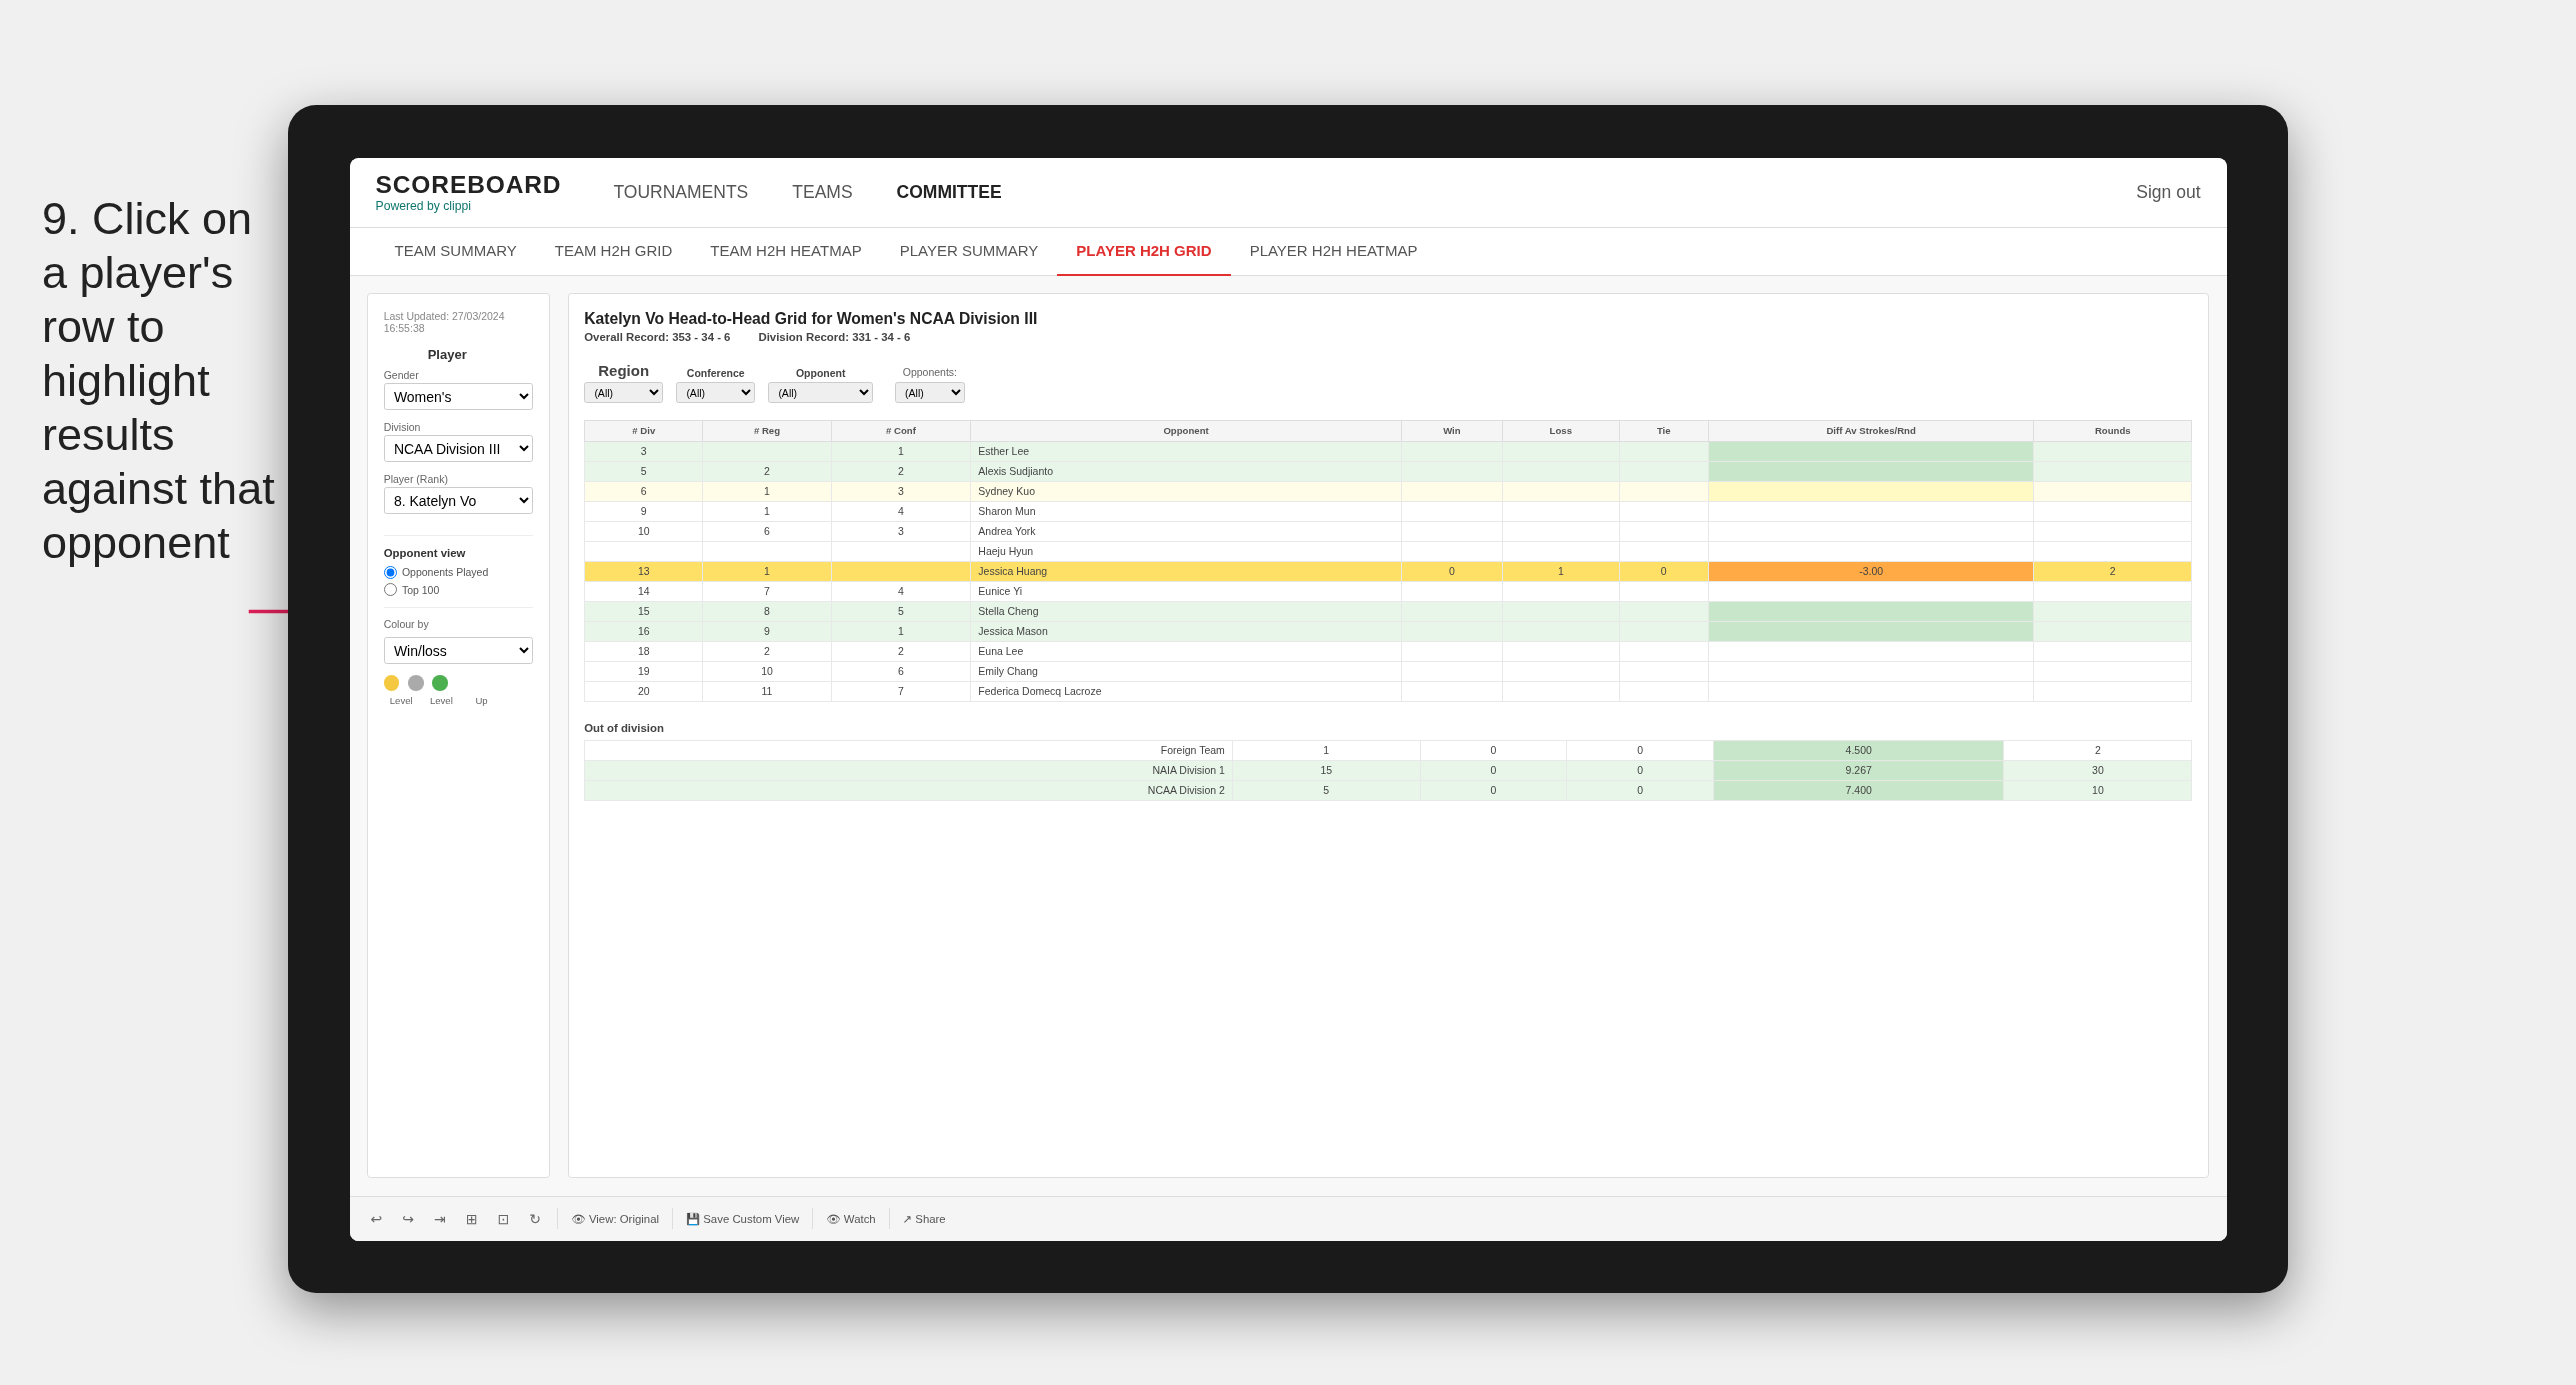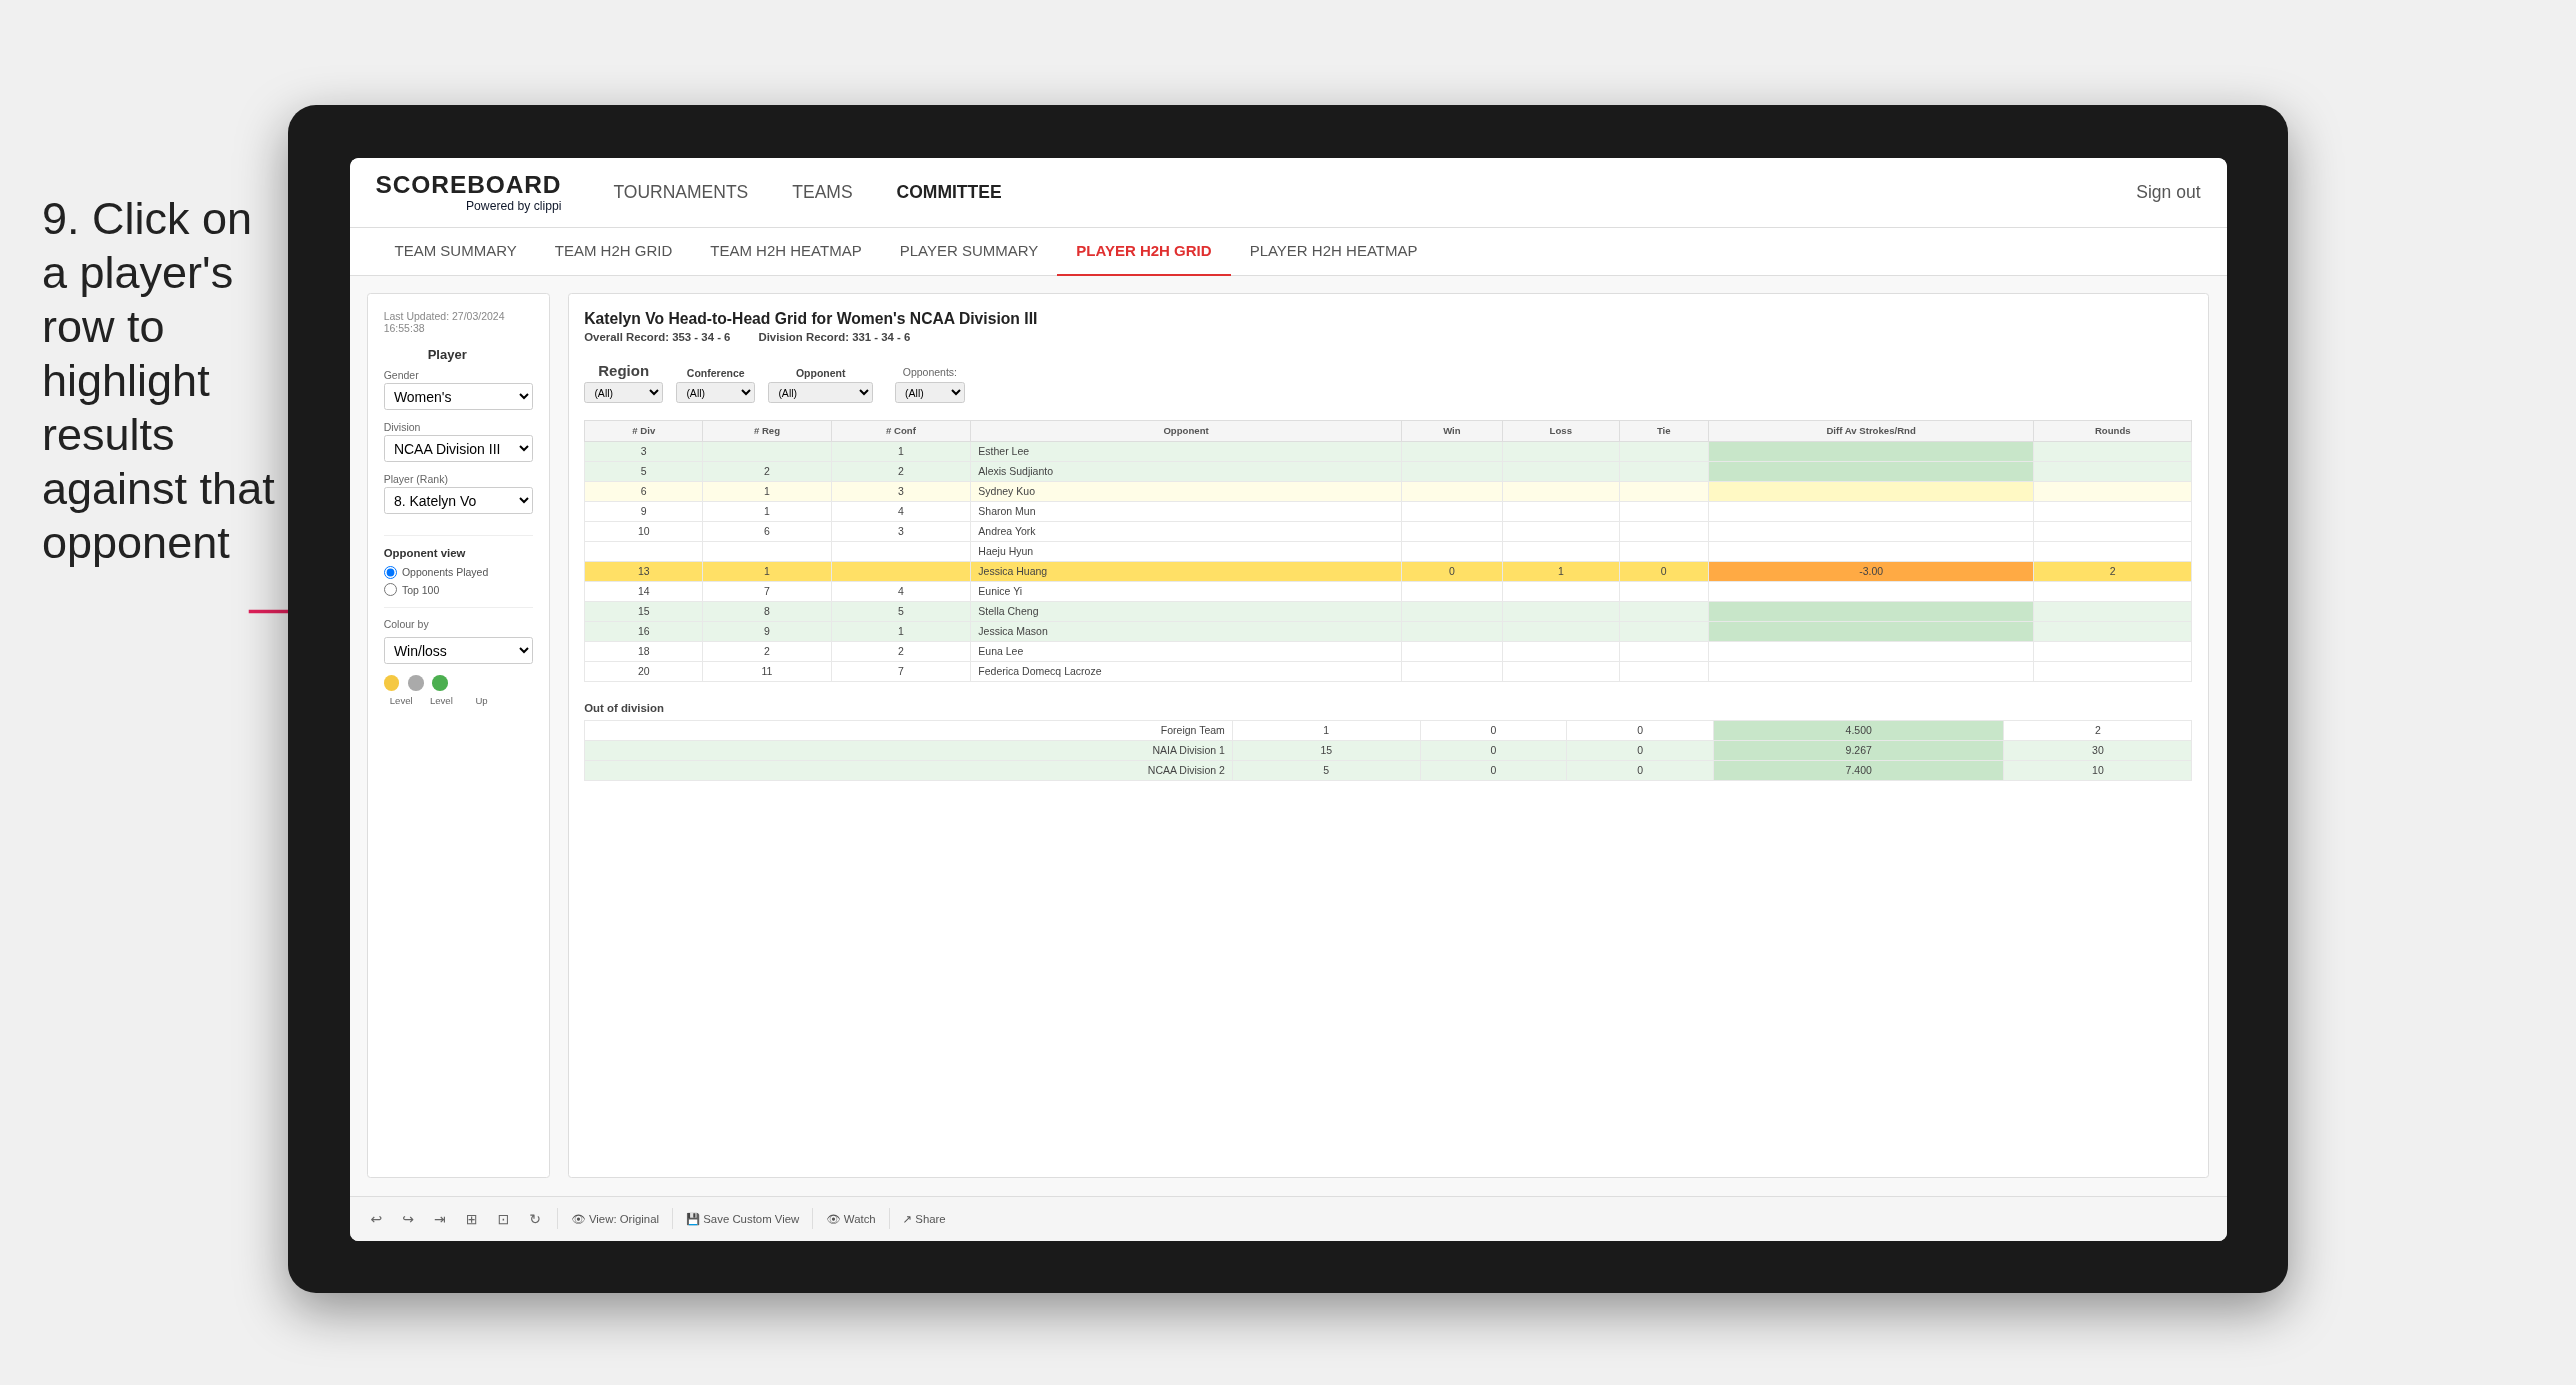--- a/index.html
+++ b/index.html
@@ -69,22 +69,21 @@
     .logo-main {
       font-size: 24.5px;
       font-weight: 900;
       color: #222;
       letter-spacing: 0.9px;
       text-transform: uppercase;
     }
 
     .logo-sub {
       font-size: 12.2px;
-      color: #0f172a;
-      text-align: right;
+      color: #0f766e;
     }
 
     .nav-items {
       display: flex;
       gap: 44px;
       flex: 1;
     }
 
     .nav-item {
       font-size: 17.5px;
@@ -720,20 +719,31 @@
               <td class="number">2</td>
               <td class="number">2</td>
               <td class="opponent-name">Euna Lee</td>
               <td></td>
               <td></td>
               <td></td>
               <td></td>
               <td></td>
             </tr>
 
+            <tr class="row-white">
+              <td class="number">19</td>
+              <td class="number">10</td>
+              <td class="number">6</td>
+              <td class="opponent-name">Emily Chang</td>
+              <td></td>
+              <td></td>
+              <td></td>
+              <td></td>
+              <td></td>
+            </tr>
 
             <tr class="row-white">
               <td class="number">20</td>
               <td class="number">11</td>
               <td class="number">7</td>
               <td class="opponent-name">Federica Domecq Lacroze</td>
               <td></td>
               <td></td>
               <td></td>
               <td></td>

